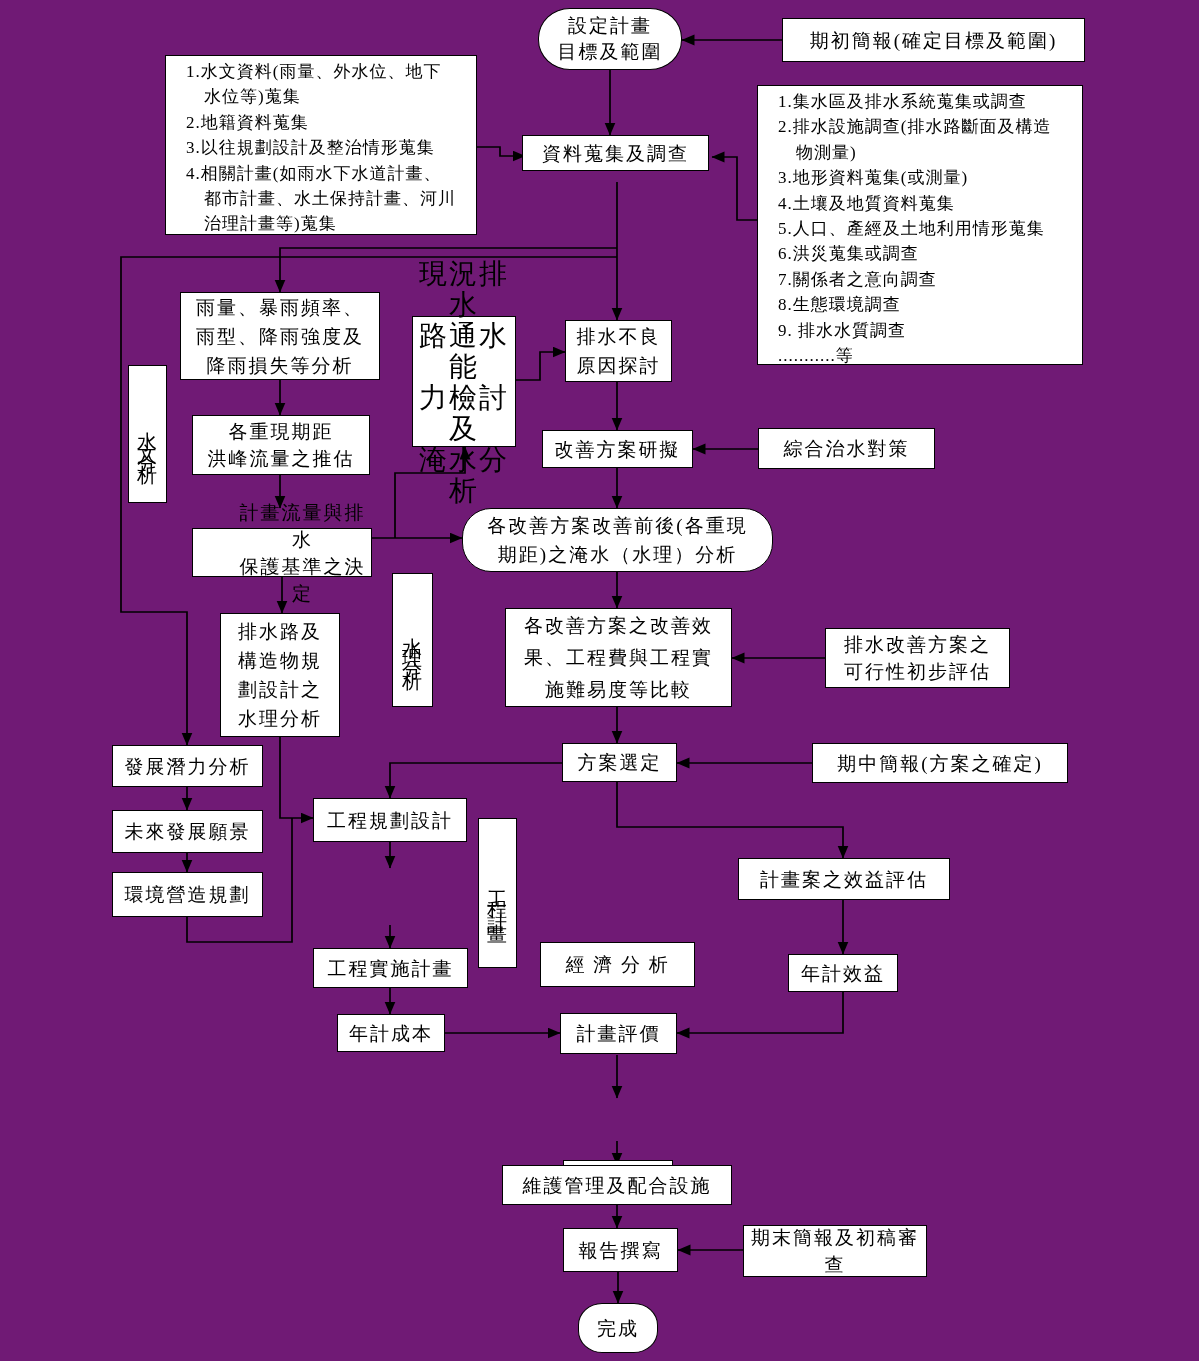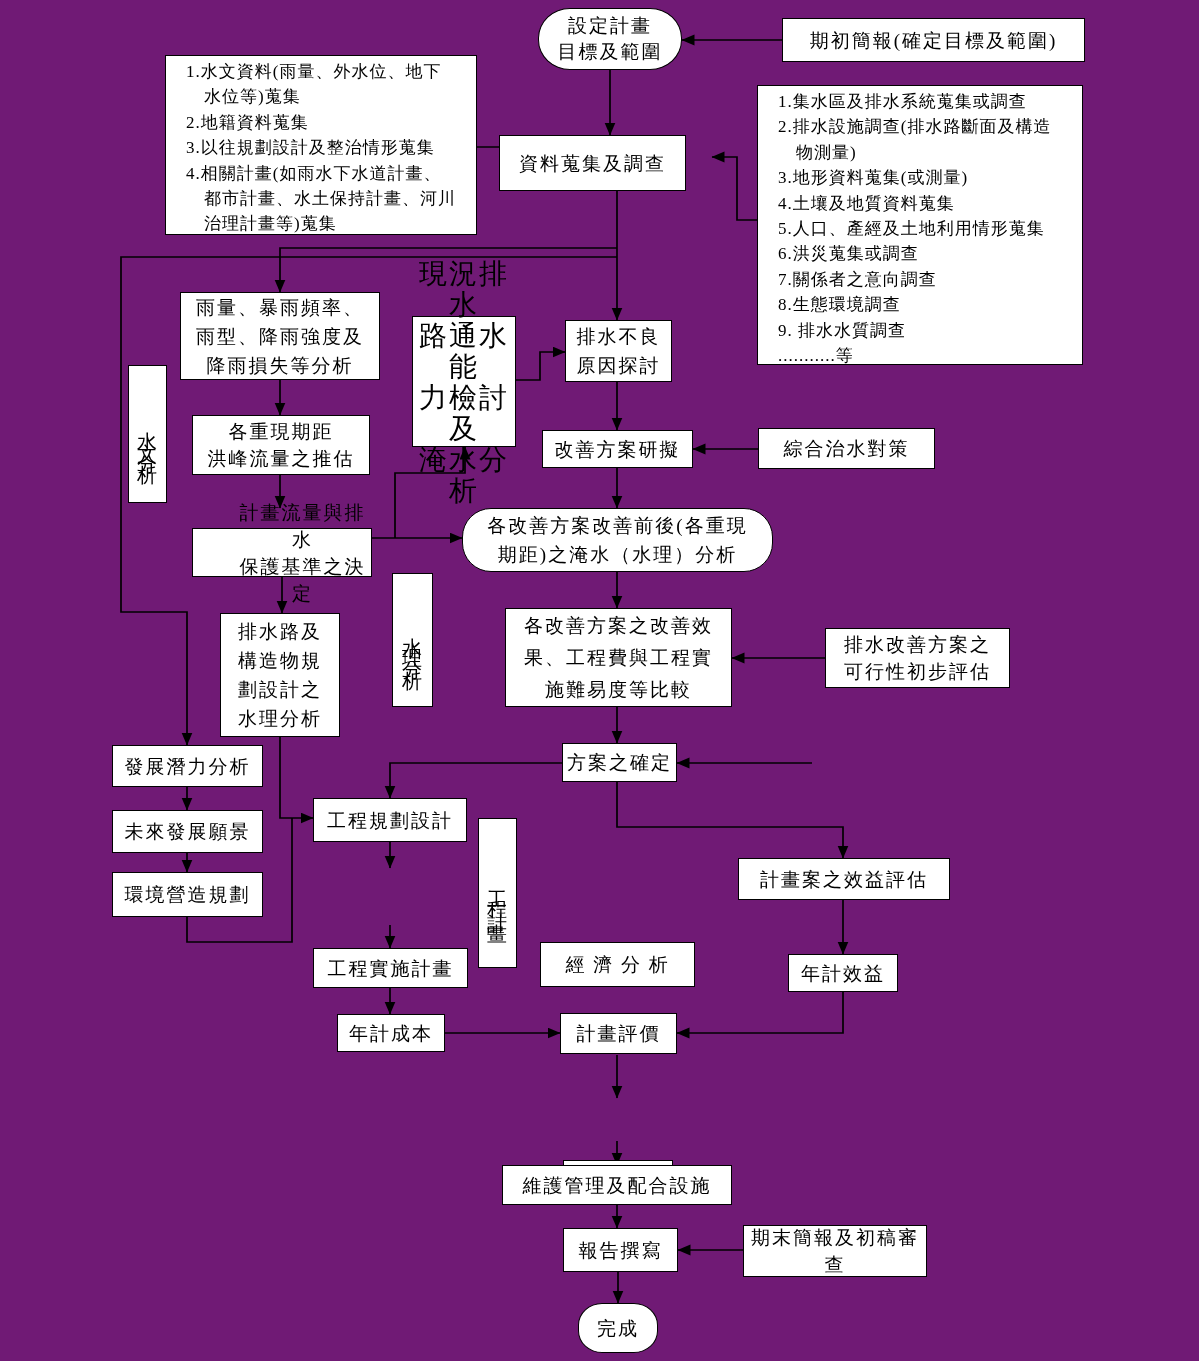--- a/index.html
+++ b/index.html
@@ -88,21 +88,21 @@
   <div class="node" style="left:782px;top:18px;width:303px;height:44px;">期初簡報(確定目標及範圍)</div>
 
   <div class="node list" style="left:165px;top:55px;width:312px;height:180px;">1.水文資料(雨量、外水位、地下
 　水位等)蒐集
 2.地籍資料蒐集
 3.以往規劃設計及整治情形蒐集
 4.相關計畫(如雨水下水道計畫、
 　都市計畫、水土保持計畫、河川
 　治理計畫等)蒐集</div>
 
-  <div class="node" style="left:499px;top:135px;width:187px;height:56px;text-align:right;">資料蒐集及調查</div>
+  <div class="node" style="left:522px;top:135px;width:187px;height:36px;text-align:right;">資料蒐集及調查</div>
 
   <div class="node list" style="left:757px;top:85px;width:326px;height:280px;">1.集水區及排水系統蒐集或調查
 2.排水設施調查(排水路斷面及構造
 　物測量)
 3.地形資料蒐集(或測量)
 4.土壤及地質資料蒐集
 5.人口、產經及土地利用情形蒐集
 6.洪災蒐集或調查
 7.關係者之意向調查
 8.生態環境調查
@@ -145,22 +145,23 @@
 
   <div class="node lh32" style="left:505px;top:608px;width:227px;height:99px;">各改善方案之改善效
 果、工程費與工程實
 施難易度等比較</div>
 
   <div class="node" style="left:825px;top:628px;width:185px;height:60px;">排水改善方案之
 可行性初步評估</div>
 
   <div class="node" style="left:112px;top:745px;width:151px;height:42px;">發展潛力分析</div>
 
-  <div class="node" style="left:562px;top:743px;width:115px;height:39px;">方案之確定</div>
+  <div class="node" style="left:562px;top:743px;width:115px;height:39px;">方案選定</div>
 
+  <div class="node" style="left:812px;top:743px;width:256px;height:40px;">期中簡報(方案之確定)</div>
 
   <div class="node" style="left:313px;top:798px;width:154px;height:44px;">工程規劃設計</div>
 
   <div class="node" style="left:112px;top:810px;width:151px;height:43px;">未來發展願景</div>
 
   <div class="node vlabel" style="left:478px;top:818px;width:39px;height:150px;">工程計畫</div>
 
   <div class="node" style="left:112px;top:872px;width:151px;height:45px;">環境營造規劃</div>
 
   <div class="node" style="left:738px;top:858px;width:212px;height:42px;">計畫案之效益評估</div>

